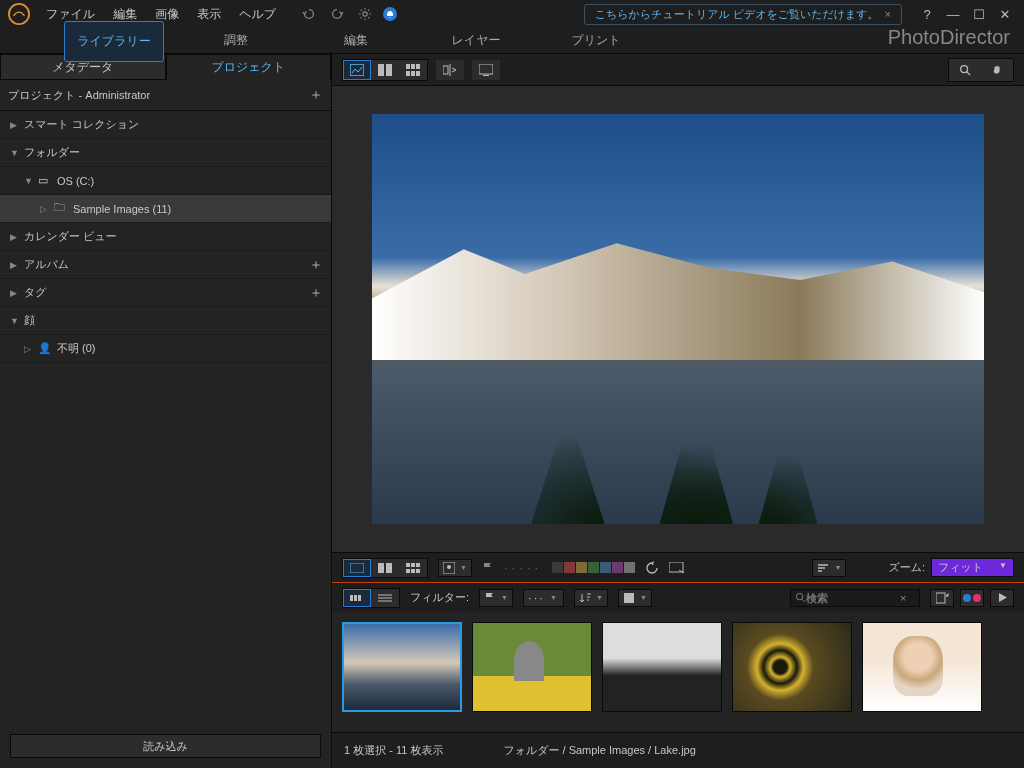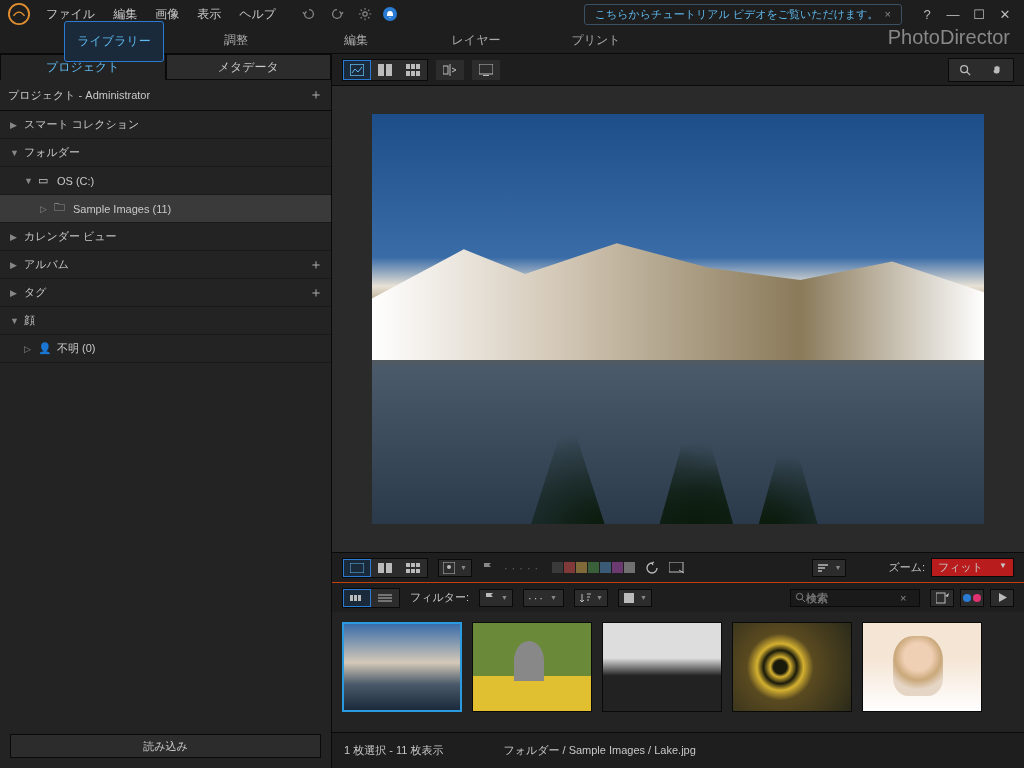--- a/index.html
+++ b/index.html
@@ -61,21 +61,21 @@
 
 .midbar { height: 30px; display: flex; align-items: center; padding: 0 10px; gap: 10px; border-top: 1px solid #0a0a0a; font-size: 11px; }
 .vgroup { display: flex; border: 1px solid #0a0a0a; }
 .vbtn { width: 28px; height: 18px; background: #2c2c2c; display: flex; align-items: center; justify-content: center; }
 .vbtn svg { width: 14px; height: 10px; fill: #bbb; }
 .vbtn.active { background: #1a2a3a; border: 1px solid #2a7bd4; }
 .swatches { display: flex; gap: 1px; }
 .sw { width: 11px; height: 11px; }
 .refresh { width: 14px; height: 14px; fill: #bbb; }
 .zoom { display: flex; align-items: center; gap: 6px; margin-left: 32px; }
-.zoomsel { background: #b91c1c; border: 1px solid #0a0a0a; padding: 1px 30px 1px 6px; position: relative; font-size: 11px; }
+.zoomsel { background: #6d28d9; border: 1px solid #0a0a0a; padding: 1px 30px 1px 6px; position: relative; font-size: 11px; }
 .zoomsel::after { content: "▼"; position: absolute; right: 6px; top: 2px; font-size: 8px; }
 
 .filterbar { height: 30px; display: flex; align-items: center; padding: 0 10px; gap: 10px; border-top: 1px solid #c2410c; font-size: 11px; }
 .sortgrp { display: flex; border: 1px solid #0a0a0a; }
 .sortbtn { width: 28px; height: 18px; background: #2c2c2c; display: flex; align-items: center; justify-content: center; }
 .sortbtn.active { background: #1a2a3a; border: 1px solid #2a7bd4; }
 .sortbtn svg { width: 14px; height: 10px; fill: #bbb; }
 .dd { display: flex; align-items: center; background: #2c2c2c; border: 1px solid #0a0a0a; height: 18px; padding: 0 4px; gap: 3px; }
 .dd svg { width: 12px; height: 12px; fill: #bbb; }
 .dd::after { content: "▼"; font-size: 7px; color: #888; margin-left: 2px; }
@@ -150,22 +150,22 @@
         <div class="modetab">レイヤー</div>
         <div class="modetab">プリント</div>
       </div>
       <div class="brand">PhotoDirector</div>
     </div>
   </div>
 
   <div class="body">
     <div class="sidebar">
       <div class="side-tabs">
+        <div class="side-tab">メタデータ</div>
         <div class="side-tab active">プロジェクト</div>
-        <div class="side-tab">メタデータ</div>
       </div>
       <div class="side-proj">
         <span>プロジェクト - Administrator</span>
         <span class="side-plus">＋</span>
       </div>
       <div class="tree">
         <div class="trow">
             <span class="exp">▶</span>
             <span class="lbl">スマート コレクション</span>
           </div>

